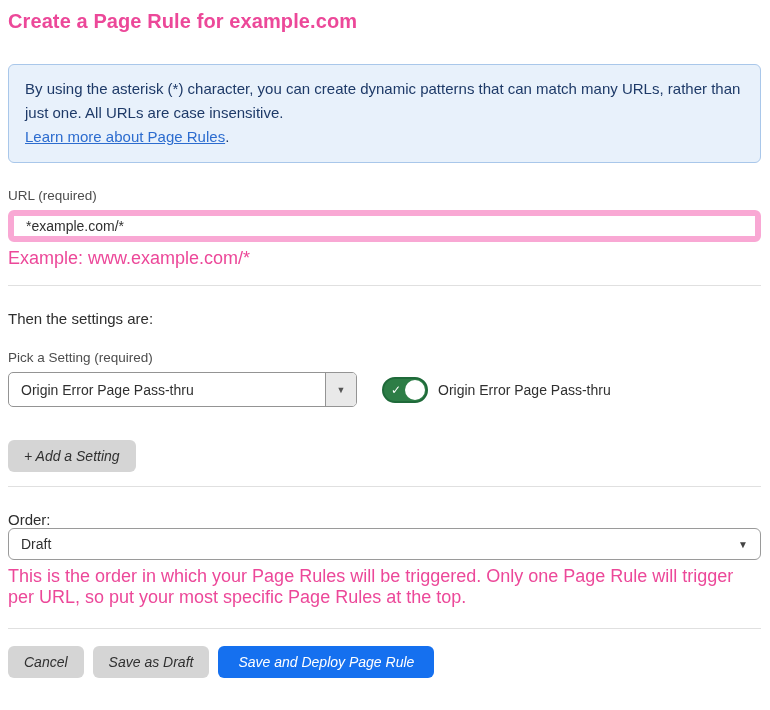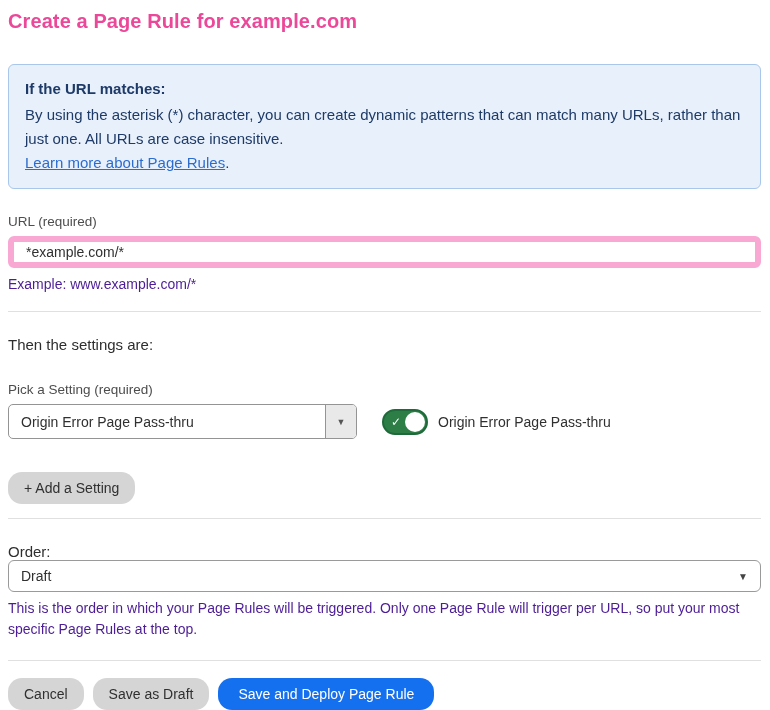--- a/index.html
+++ b/index.html
@@ -29,26 +29,26 @@
   .info-link { color: var(--link-blue, #2c6ccf); text-decoration: underline; cursor: pointer; }
 
   .field-label { font-size: 13.5px; color: #4d4d4d; margin: 0 0 7px 0; }
 
   .text-input {
     width: 100%; box-sizing: border-box; height: 32px;
     border: 6px solid #f9a8d4; border-radius: 6px;
     padding: 0 12px; font-size: 14px; font-family: inherit;
     color: #303030; background: #fff; outline: none;
   }
-  .helper { font-size: 14px; color: #4c1d95; margin: 6px 0 0 0; line-height: 21px; }
+  .helper { font-size: 18px; color: #ec4899; margin: 6px 0 0 0; line-height: 21px; }
 
   .divider { border: none; border-top: 1px solid #e0e0e0; height: 0; margin: 16px 0 0 0; }
 
   .section-heading { font-size: 15px; font-weight: 400; color: #2e2e2e; margin: 24px 0 0 0; }
-  .mt24 { margin-top: 29px; }
+  .mt24 { margin-top: 23px; }
 
   .setting-row { display: flex; align-items: center; }
 
   .setting-select {
     display: flex; align-items: stretch; box-sizing: border-box;
     width: 349px; height: 35px;
     border: 1px solid #949494; border-radius: 5px;
     background: #fff; cursor: pointer; overflow: hidden;
   }
   .setting-select-text {
@@ -72,23 +72,23 @@
     position: absolute; left: 7px; top: 50%; transform: translateY(-52%);
     color: #fff; font-size: 12px; font-weight: 700; line-height: 1;
   }
   .toggle-knob {
     position: absolute; right: 1px; top: 50%; transform: translateY(-50%);
     width: 20px; height: 20px; border-radius: 50%; background: #fff;
   }
   .toggle-side-label { margin-left: 10px; font-size: 14px; color: #303030; }
 
   .btn {
-    display: inline-block; border: none; border-radius: 14px;
+    display: inline-block; border: none; border-radius: 6px;
     font-size: 14px; font-family: inherit; color: #303030;
-    padding: 8px 16px; cursor: pointer; line-height: 16px;
+    padding: 8px 16px; cursor: pointer; line-height: 16px; font-style: italic;
   }
   .btn-gray { background: var(--button-gray, #d5d5d5); }
   .btn-blue { background: var(--primary-blue, #1570ef); color: #fff; padding: 8px 20px; }
   .add-setting-btn { margin-top: 33px; }
 
   .order-select {
     position: relative; box-sizing: border-box; width: 100%; height: 32px;
     border: 1px solid #9a9a9a; border-radius: 6px; background: #fff;
     display: flex; align-items: center; padding: 0 30px 0 12px;
     font-size: 14px; color: #303030; cursor: pointer;
@@ -102,21 +102,20 @@
   .footer-actions { margin-top: 17px; display: flex; gap: 9px; }
 </style>
 </head>
 <body>
 
 <div class="container">
 
   <h1 class="page-title">Create a Page Rule for example.com</h1>
 
   <div class="info-box">
-    <div class="info-heading">If the URL matches:</div>
     <div class="info-body">By using the asterisk (*) character, you can create dynamic patterns that can match many URLs, rather than just one. All URLs are case insensitive.</div>
     <div class="info-line">
       <a class="info-link">Learn more about Page Rules</a><span>.</span>
     </div>
   </div>
 
   <div class="field-label">URL (required)</div>
   <input class="text-input" type="text" value="*example.com/*" style="">
   <div class="helper">Example: www.example.com/*</div>
 

